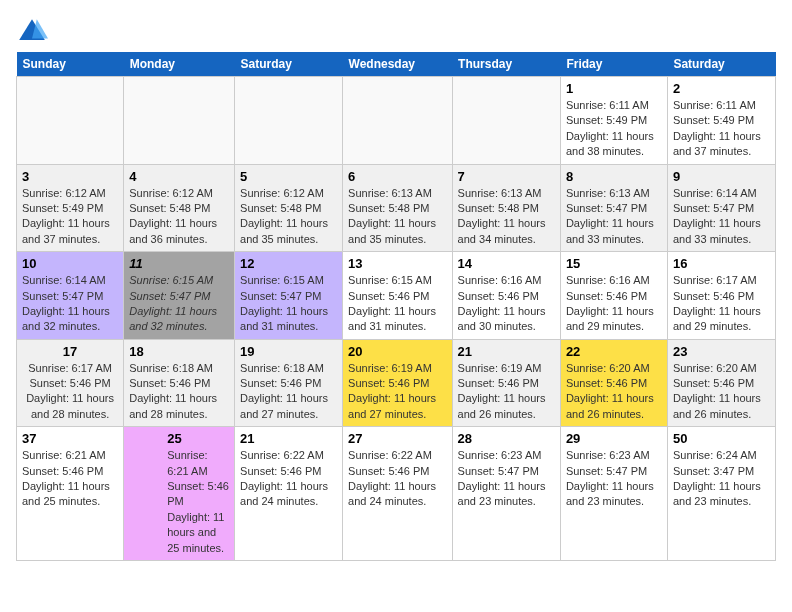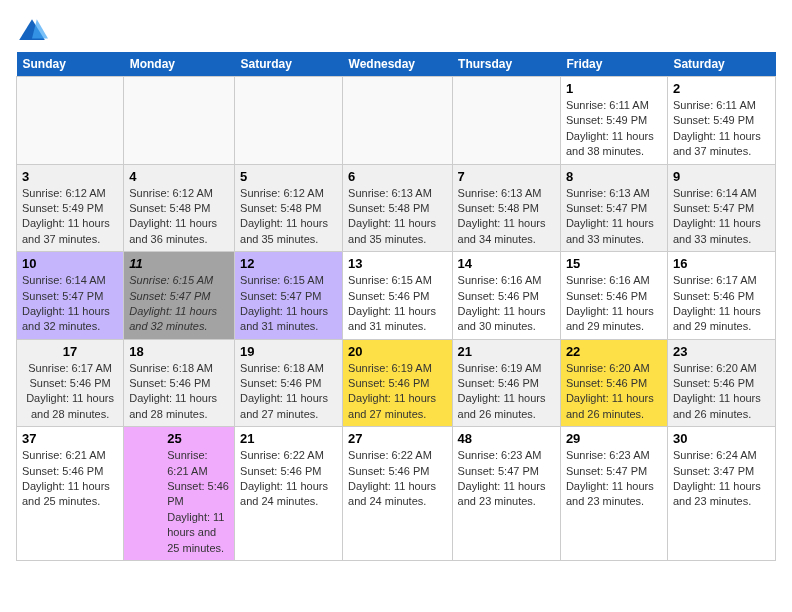--- a/index.html
+++ b/index.html
@@ -285,32 +285,32 @@
 Sunset: 5:46 PM
 Daylight: 11 hours and 24 minutes.</div>
         </td>
         <td style="background: rgb(255, 255, 255);">
           <span class="day-num">27</span>
           <div class="day-info" style="white-space: pre-line;">Sunrise: 6:22 AM
 Sunset: 5:46 PM
 Daylight: 11 hours and 24 minutes.</div>
         </td>
         <td style="background: rgb(255, 255, 255);">
-          <span class="day-num">48</span>
+          <span class="day-num">28</span>
           <div class="day-info" style="white-space: pre-line;">Sunrise: 6:23 AM
 Sunset: 5:47 PM
 Daylight: 11 hours and 23 minutes.</div>
         </td>
         <td style="background: rgb(255, 255, 255);">
           <span class="day-num">29</span>
           <div class="day-info" style="white-space: pre-line;">Sunrise: 6:23 AM
 Sunset: 5:47 PM
 Daylight: 11 hours and 23 minutes.</div>
         </td>
         <td style="background: rgb(255, 255, 255);">
-          <span class="day-num">30</span>
+          <span class="day-num">50</span>
           <div class="day-info" style="white-space: pre-line;">Sunrise: 6:24 AM
 Sunset: 3:47 PM
 Daylight: 11 hours and 23 minutes.</div>
         </td>
       </tr>
     </tbody>
 </table>
 
 </body></html>

